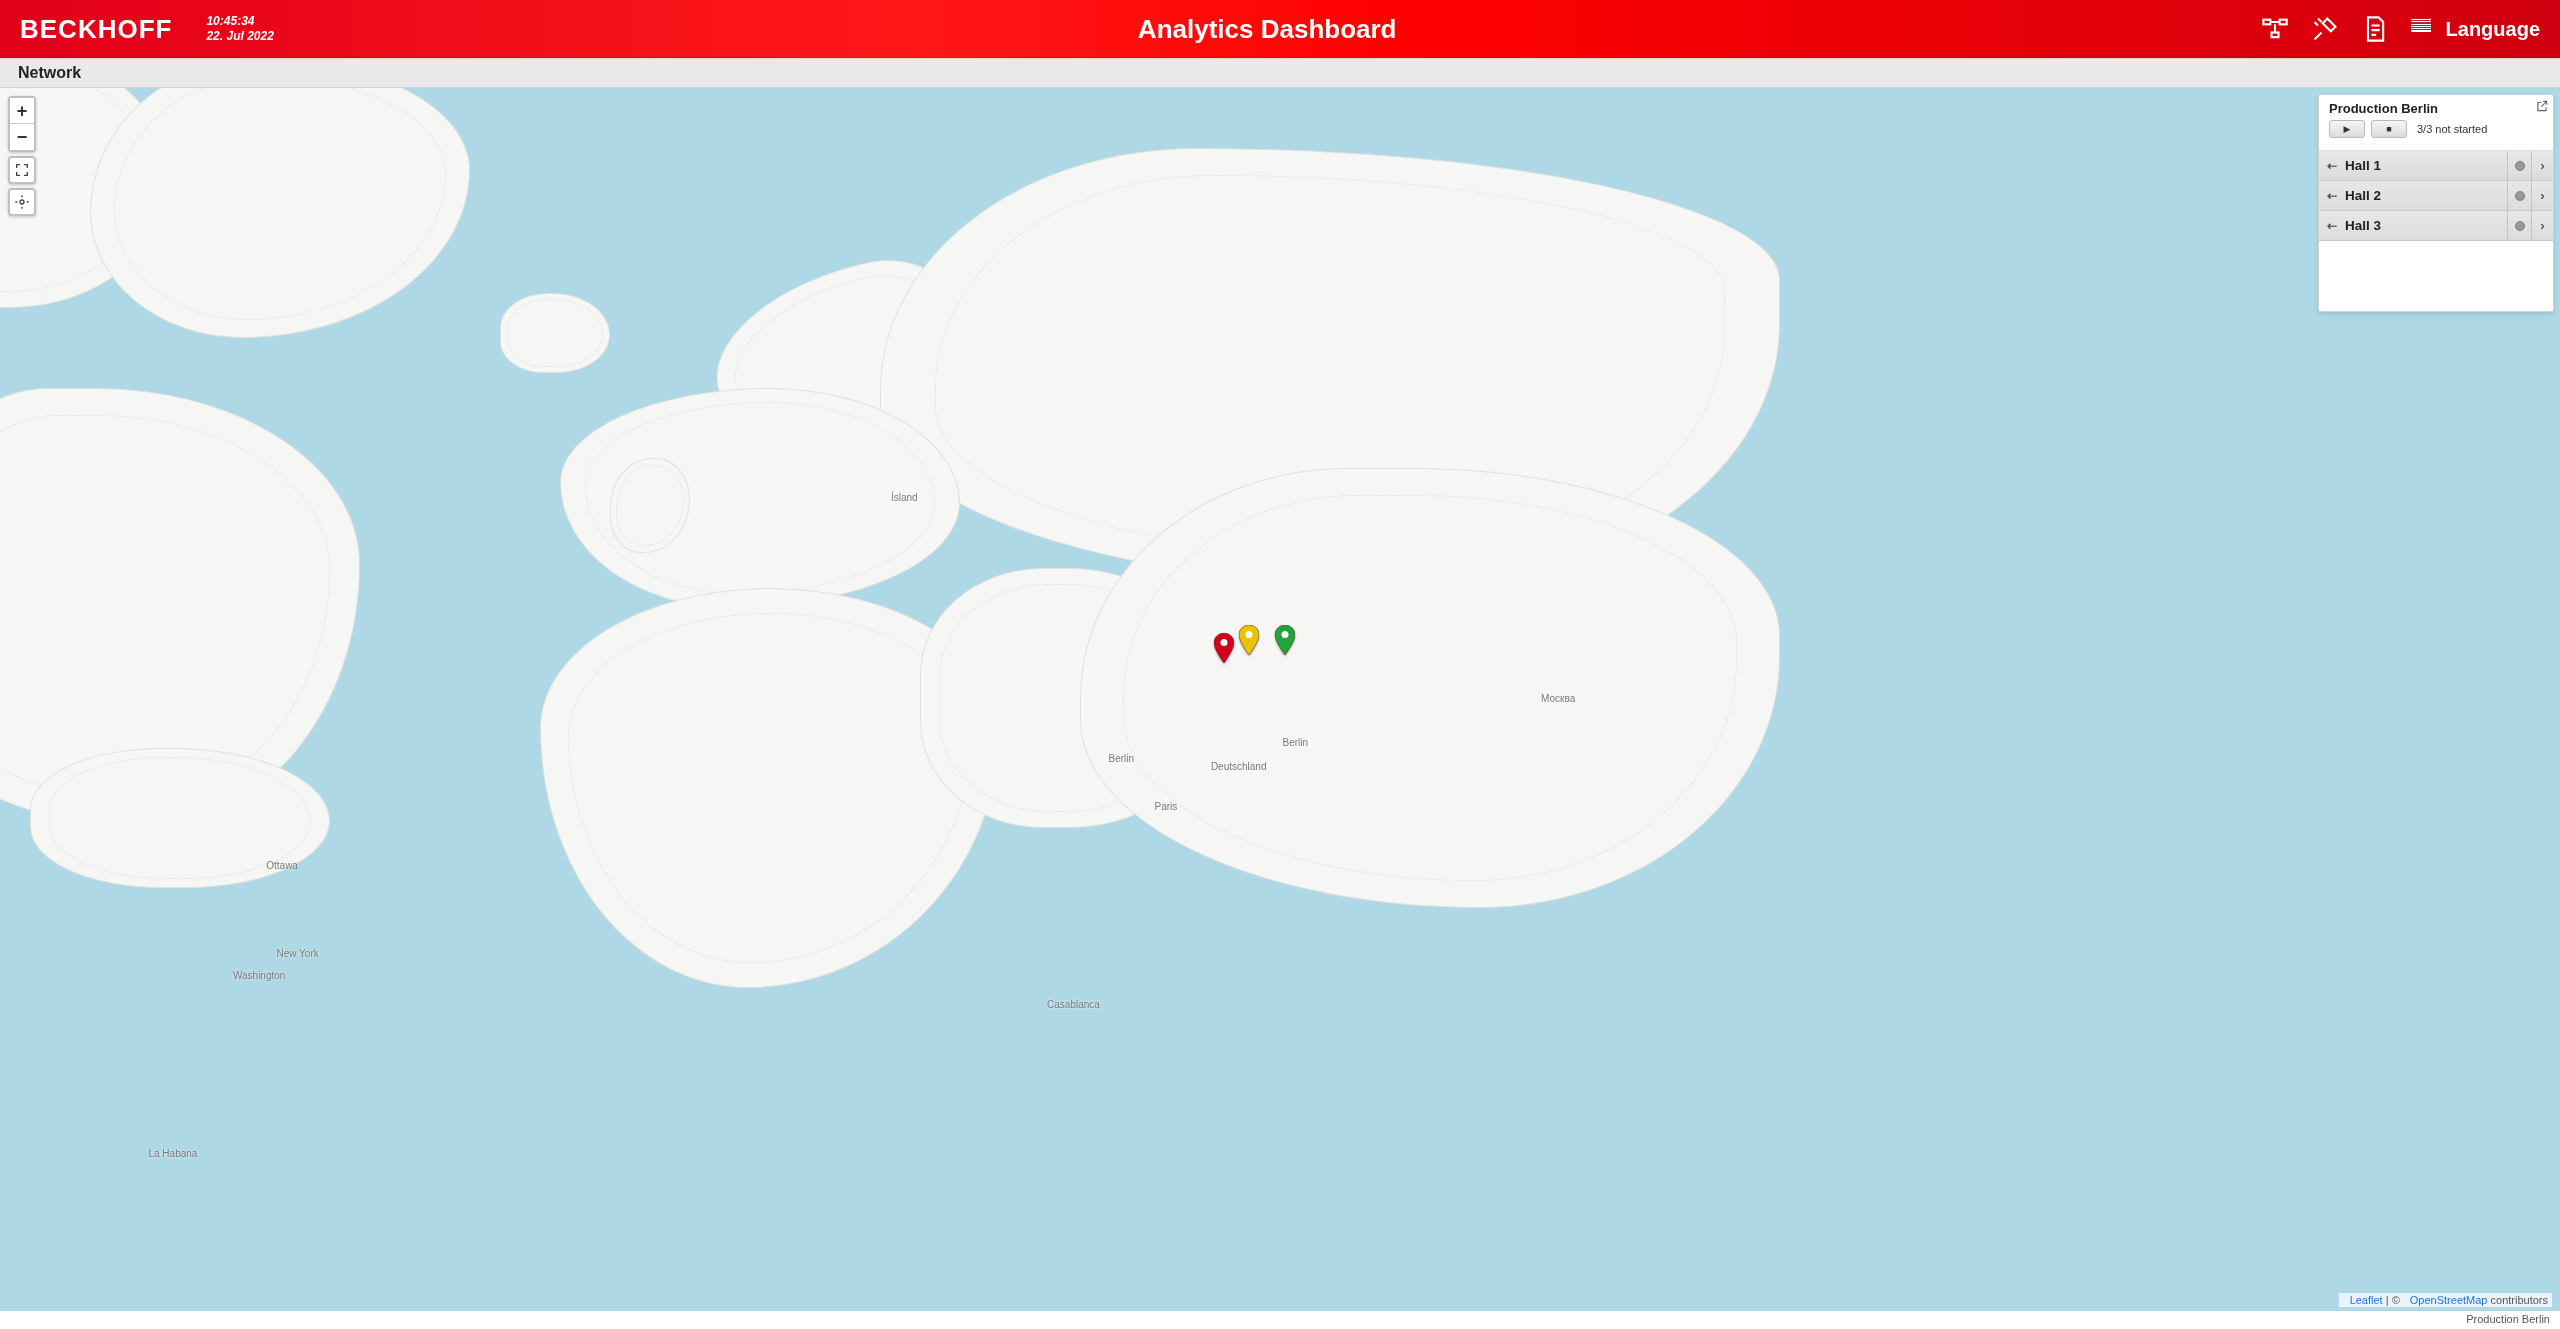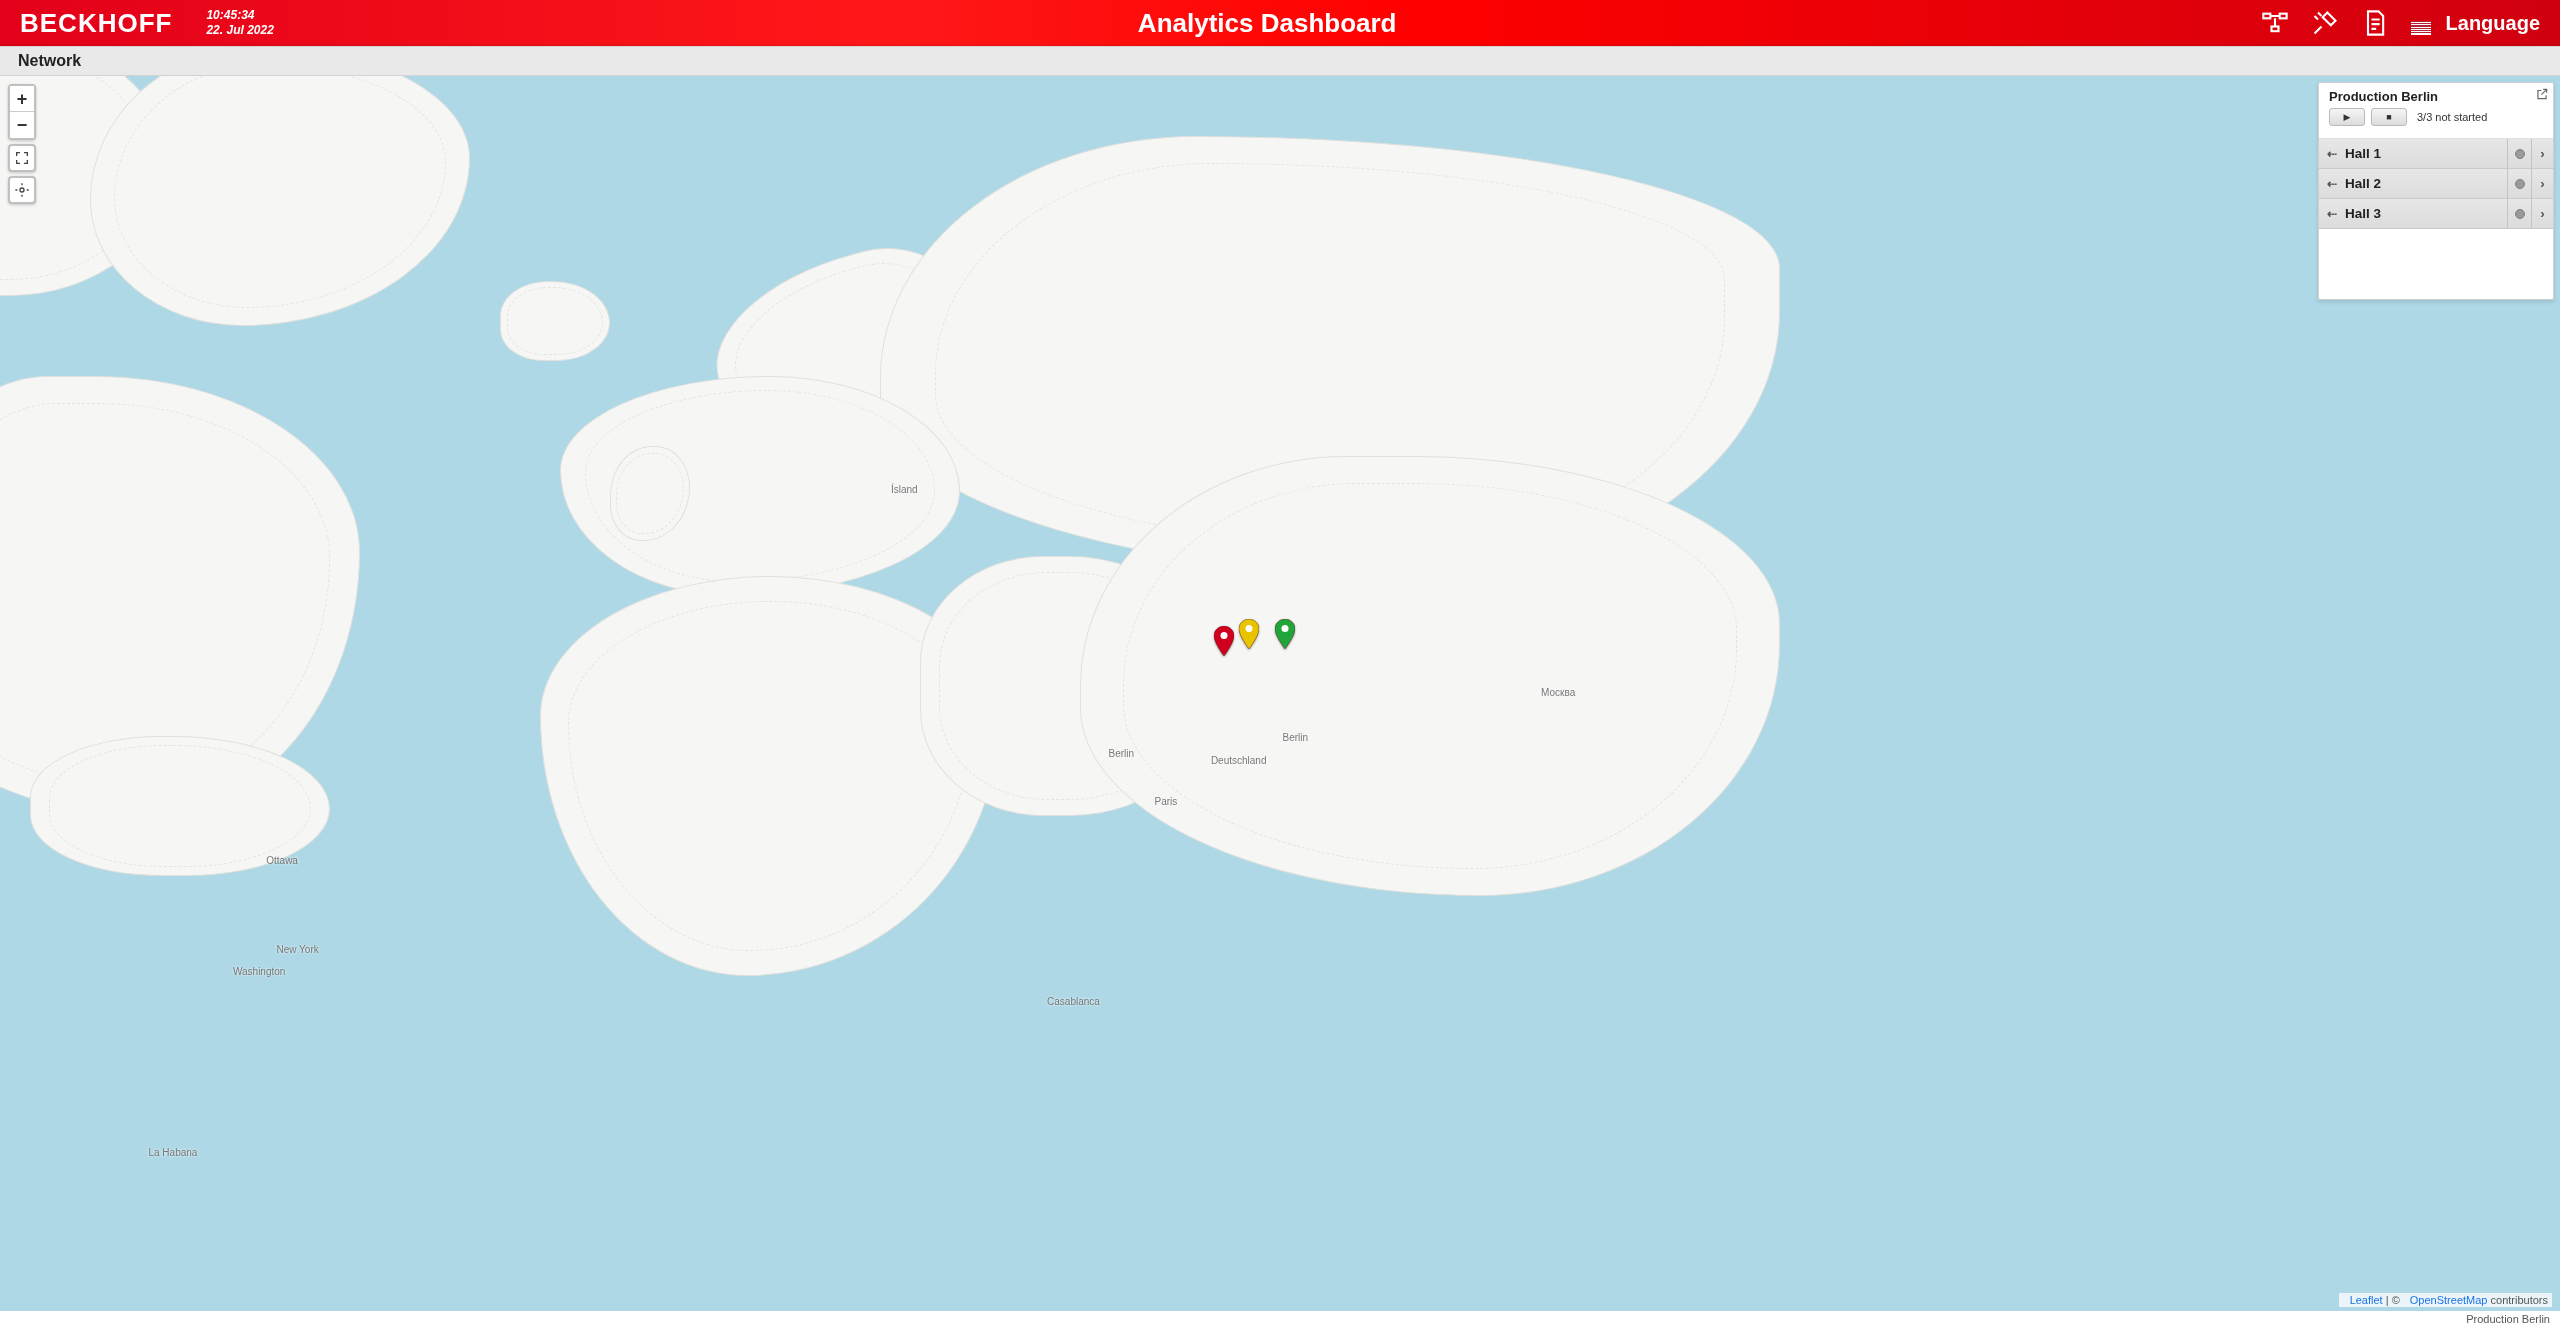--- a/index.html
+++ b/index.html
@@ -1,31 +1,31 @@
 <!DOCTYPE html>
 <html><head>
 <meta charset="utf-8">
 <style>
   * { box-sizing: border-box; margin: 0; padding: 0; font-family: Arial, Helvetica, sans-serif; }
   html, body { width: 100%; height: 100%; background:#fff; overflow:hidden; }
   body { display:flex; flex-direction:column; height:100vh; }
 
   
   .header {
-    height:46px;
+    height:58px;
     background: linear-gradient(90deg,#e2001a 0%,#ff1818 35%,#ff0000 55%,#d00010 100%);
     display:flex; align-items:center; color:#fff; padding:0 20px;
     box-shadow: inset 0 -2px 0 rgba(0,0,0,.05);
   }
   .brand { font-weight:900; font-size:26px; letter-spacing:1px; }
   .timestamp { margin-left:34px; font-size:12px; font-weight:700; line-height:1.25;font-style:italic;}
   .title { flex:1; text-align:center; font-weight:800; font-size:26px; }
   .rtools { display:flex; align-items:center; gap:22px; }
   .rtools .tool-icon { width:28px; height:28px; display:flex; align-items:center; justify-content:center; color:#fff; cursor:pointer; }
-  .lang { display:flex; align-items:flex-end; gap:15px; font-weight:800; font-size:20px; cursor:pointer;}
+  .lang { display:flex; align-items:flex-start; gap:15px; font-weight:800; font-size:20px; cursor:pointer;}
   .lang .flag { width:20px; height:14px; background:#fff; position:relative; }
   .lang .flag::before { content:""; position:absolute; inset:0; background:
     linear-gradient(#b22234 0 8%, transparent 8% 16%, #b22234 16% 24%, transparent 24% 32%, #b22234 32% 40%, transparent 40% 48%, #b22234 48% 56%, transparent 56% 64%, #b22234 64% 72%, transparent 72% 80%, #b22234 80% 88%, transparent 88% 100%);
   }
 
   
   .subbar {
     height:30px; background:#e9e9e9; border-top:1px solid #d3d3d3; border-bottom:1px solid #d3d3d3;
     display:flex; align-items:center; padding:0 18px; font-weight:700; font-size:16px; color:#222;
   }

